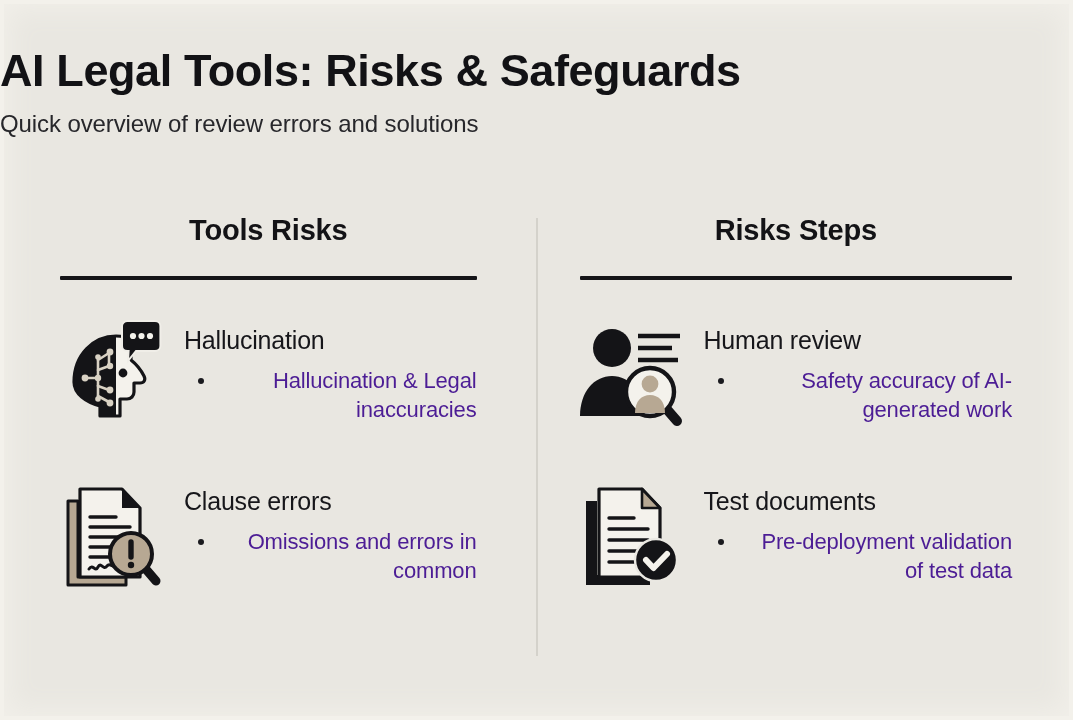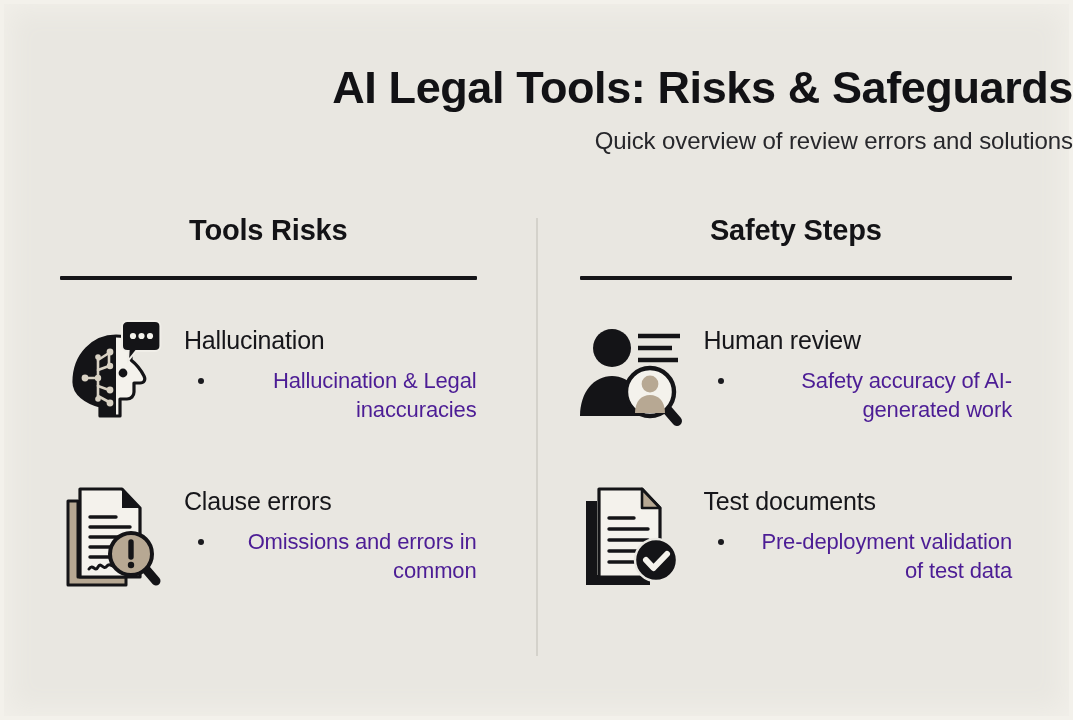--- a/index.html
+++ b/index.html
@@ -36,23 +36,23 @@
     pointer-events: none;
     box-shadow:
       inset 0 0 0 4px #f3f1eb,
       inset 0 0 26px 10px #f1efe9;
   }
 
   
   .header {
     position: absolute;
     left: 0;
-    top: 63px;
+    top: 46px;
     width: 100%;
-    text-align: right;
+    text-align: left;
   }
 
   .title {
     font-size: 45px;
     font-weight: bold;
     letter-spacing: -0.4px;
     color: #121215;
     line-height: 1.12;
   }
 
@@ -277,21 +277,21 @@
             <div class="bullets">
               <div class="bullet">Omissions and errors in common</div>
             </div>
           </div>
         </div>
 
       </div>
     </div>
 
     <div class="column right">
-      <div class="col-head">Safety Steps</div>
+      <div class="col-head">Risks Steps</div>
       <div class="col-rule"></div>
 
       <div class="items">
 
         <div class="item">
           <div class="icon-wrap">
             <svg width="104" height="112" viewBox="0 0 104 112" aria-hidden="true">
 
               <circle cx="32" cy="28" r="19" fill="#141417"></circle>
 

